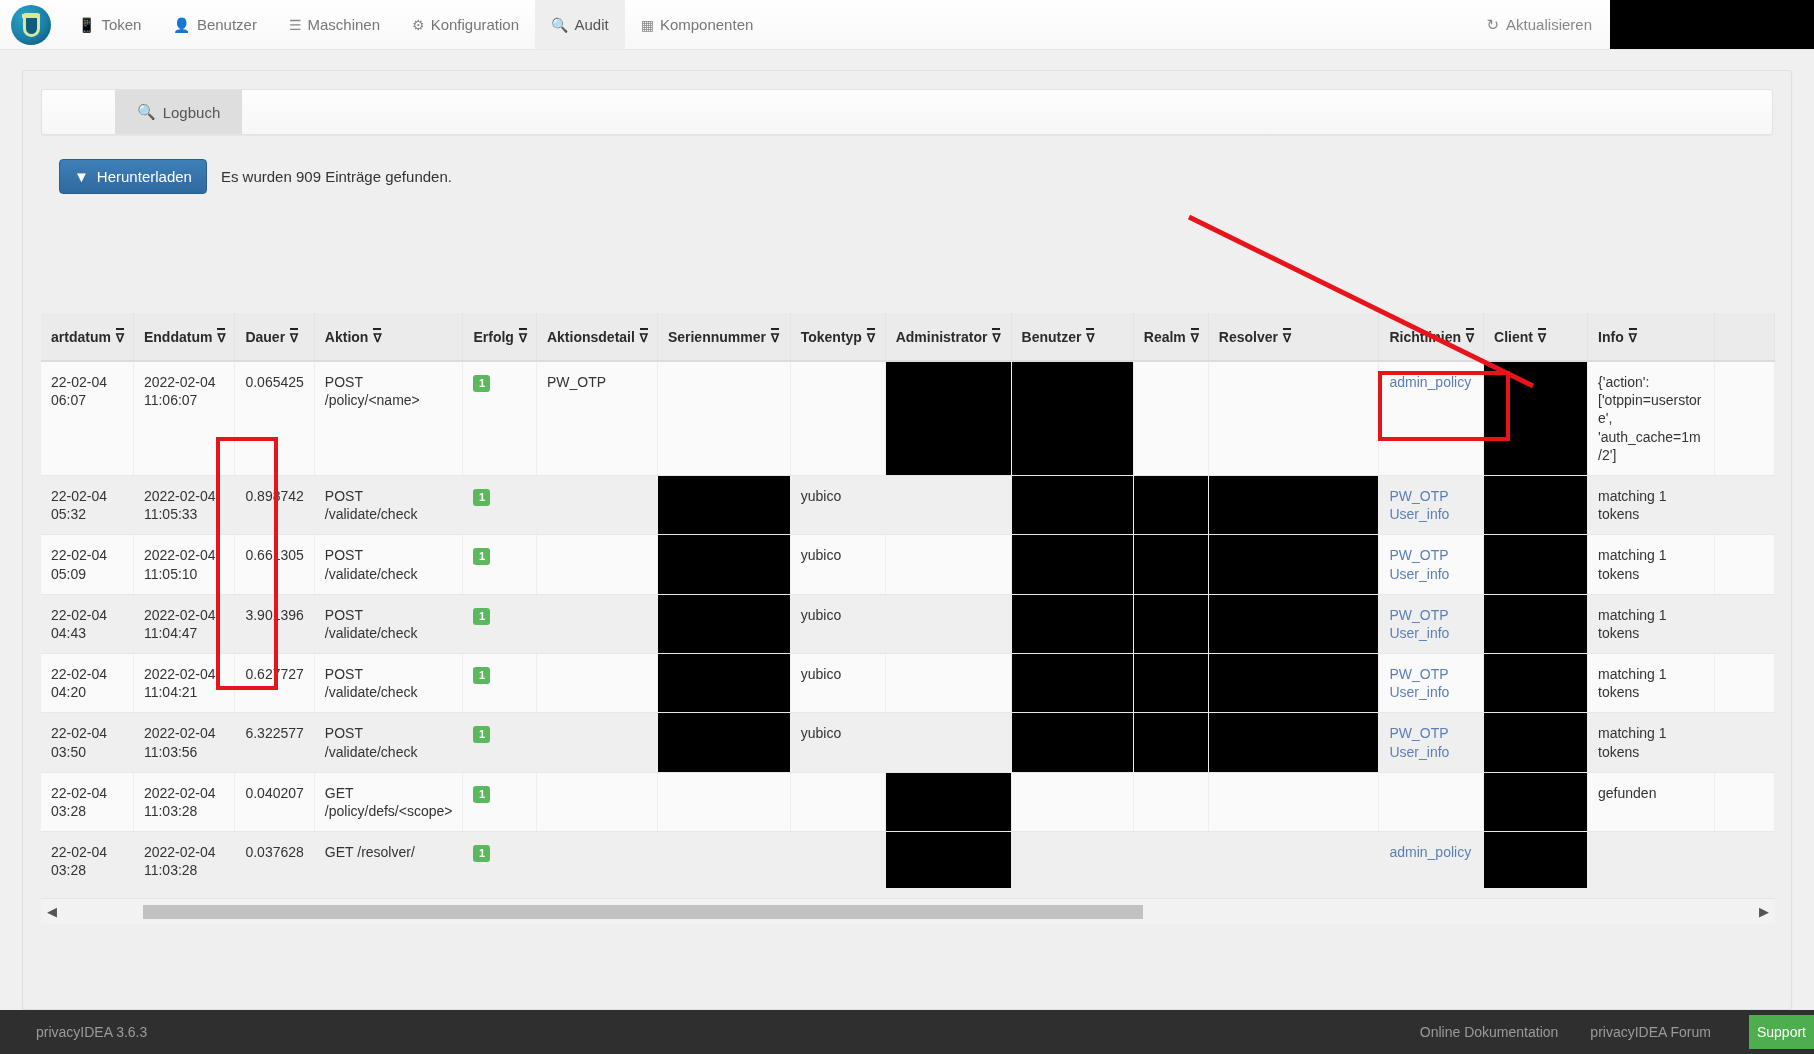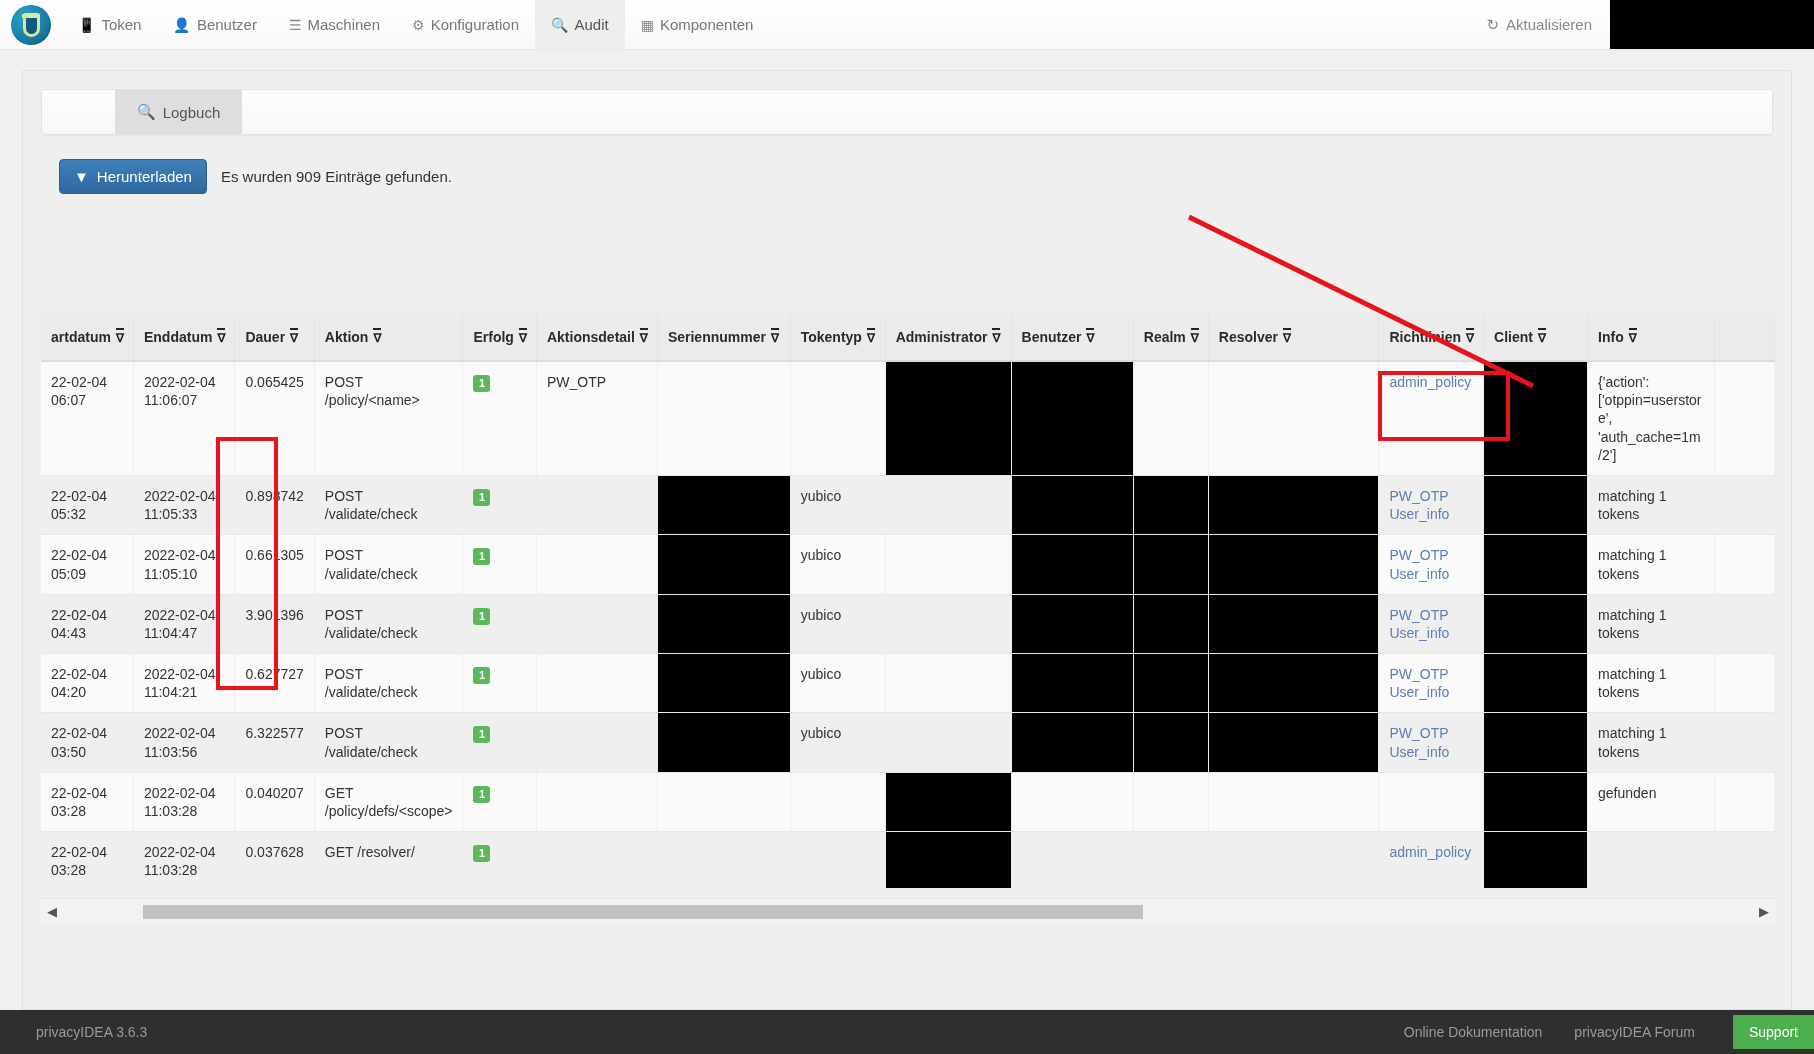--- a/index.html
+++ b/index.html
@@ -174,21 +174,21 @@
     position: absolute; left: 0; top: 1010px;
     width: 1814px; height: 44px;
     background: #2f2f2f;
     display: flex; align-items: center;
   }
   #footer-left { margin-left: 36px; color: #9a9a9a; font-size: 14px; }
   #footer-right { margin-left: auto; display: flex; align-items: center; gap: 32px; margin-right: 0; }
   #footer-right a { color: #9a9a9a; font-size: 14px; text-decoration: none; cursor: pointer; }
   #support-btn {
     background: #4cae4c; color: #fff; font-size: 14px;
-    padding: 9px 16px; cursor: pointer; margin-left: 6px;
+    padding: 9px 8px; cursor: pointer; margin-left: 6px;
   }
 </style>
 </head>
 <body>
 
 <div id="navbar">
   <div id="brand">
     <div class="logo-circle">
         <div class="logo-inner"></div>
       </div>

